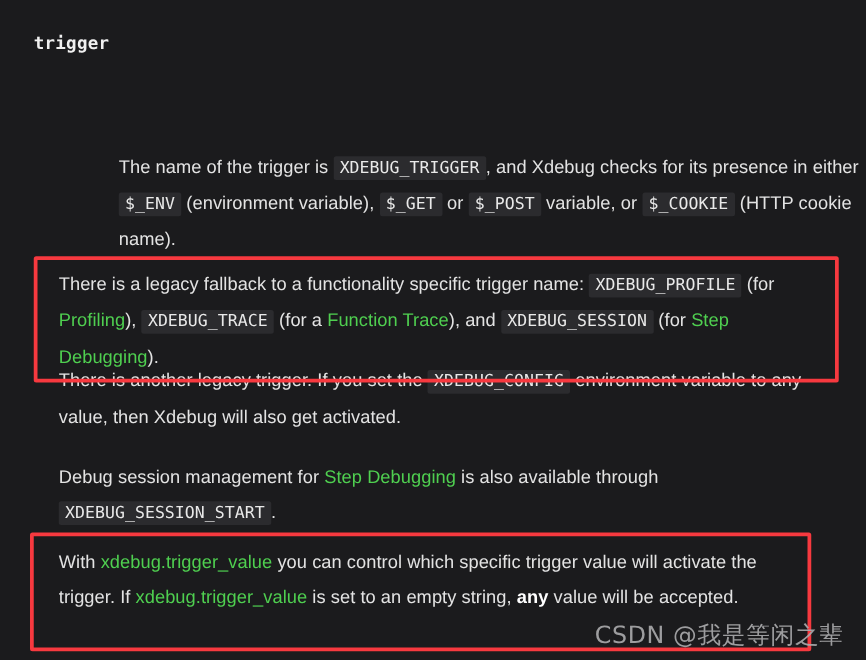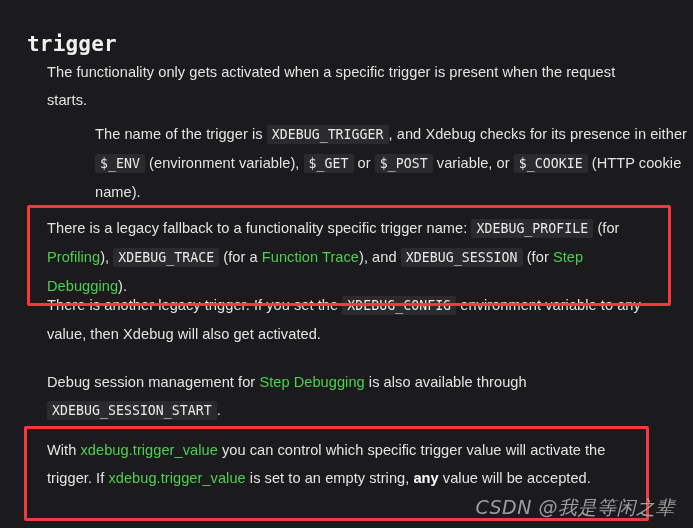--- a/index.html
+++ b/index.html
@@ -23,21 +23,21 @@
     background: #1b1b1d;
   }
 
   
   .doc-heading {
     position: absolute;
     left: 27px;
     top: 18px;
     font-family: "DejaVu Sans Mono", "Liberation Mono", monospace;
     font-weight: bold;
-    font-size: 21px;
+    font-size: 14px;
     letter-spacing: 0.2px;
     color: #f0f0f0;
     line-height: 1.2;
   }
 
   p.para {
     margin: 0;
     font-size: 14.6px;
     line-height: 28px;
     color: #e3e3e3;
@@ -95,21 +95,20 @@
   .watermark {
     position: absolute;
     right: 18px;
     bottom: 7px;
     font-family: "DejaVu Sans", sans-serif;
     font-size: 19px;
     color: #a9a9ab;
     letter-spacing: 0.5px;
     white-space: nowrap;
     opacity: 0.92;
-    font-style: italic;
   }
 
   
   .bottom-sliver {
     position: absolute;
     left: 47px;
     top: 524px;
     font-size: 14.6px;
     line-height: 28px;
     color: #e3e3e3;
@@ -117,25 +116,20 @@
     opacity: 0.85;
   }
 </style>
 </head>
 <body>
 
 <div class="page">
 
   <h1 class="doc-heading">trigger</h1>
 
-  <div class="blk" style="left:47px; top:58px; width:600px;">
-    <p class="para">
-      <span>The functionality only gets activated when a specific trigger is present when the request starts.</span>
-    </p>
-  </div>
 
   <div class="blk" style="left:47px; top:120px; width:616px;margin-left:48px;">
     <p class="para">
       <span>The name of the trigger is </span><code>XDEBUG_TRIGGER</code><span>, and Xdebug checks for its presence in either </span><code>$_ENV</code><span> (environment variable), </span><code>$_GET</code><span> or </span><code>$_POST</code><span> variable, or </span><code>$_COOKIE</code><span> (HTTP cookie name).</span>
     </p>
   </div>
 
   <div class="blk" style="left:47px; top:214px; width:606px;">
     <p class="para">
       <span>There is a legacy fallback to a functionality specific trigger name: </span><code>XDEBUG_PROFILE</code><span> (for </span><a class="glink" href="#">Profiling</a><span>), </span><code>XDEBUG_TRACE</code><span> (for a </span><a class="glink" href="#">Function Trace</a><span>), and </span><code>XDEBUG_SESSION</code><span> (for </span><a class="glink" href="#">Step Debugging</a><span>).</span>

